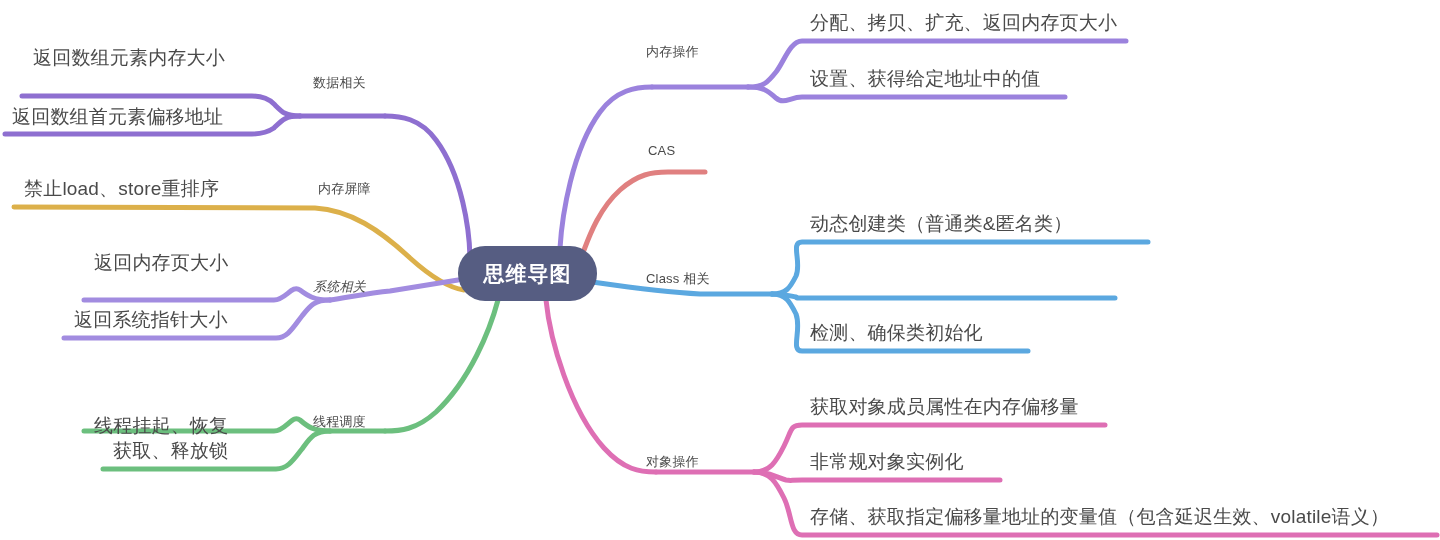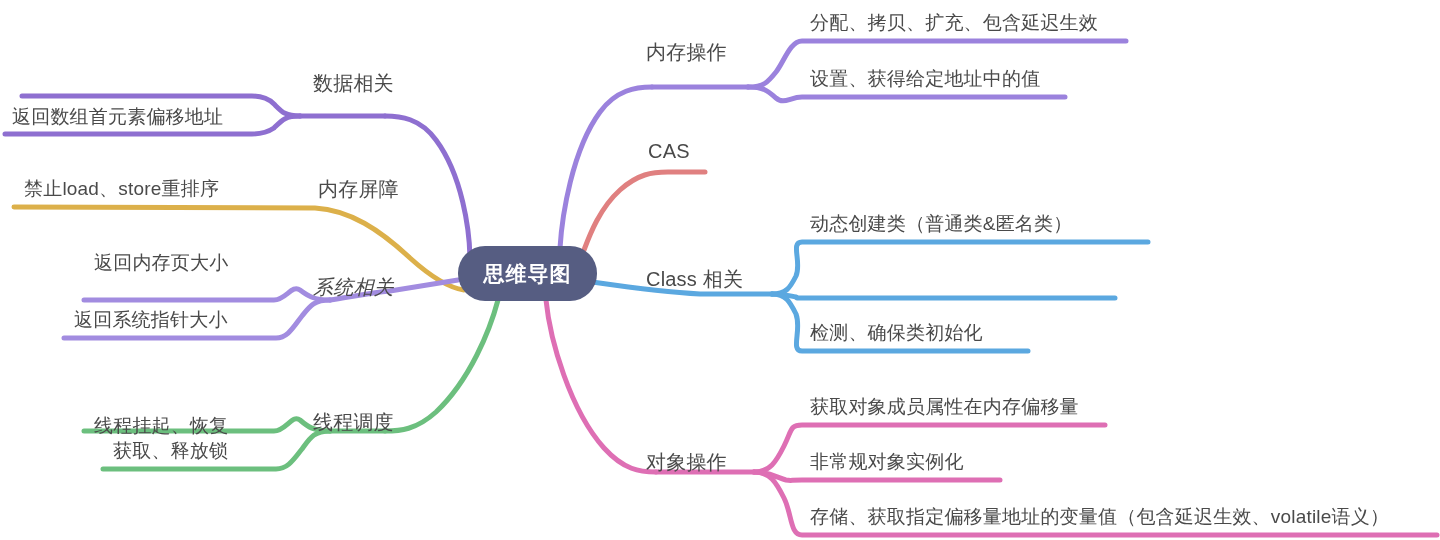--- a/index.html
+++ b/index.html
@@ -21,21 +21,21 @@
     position: absolute;
     left: 0;
     top: 0;
     width: 1440px;
     height: 540px;
     pointer-events: none;
   }
   .node-label {
     position: absolute;
     color: #4a4a4a;
-    font-size: 20px;
+    font-size: 13px;
     line-height: 22px;
     white-space: nowrap;
     letter-spacing: 0.2px;
   }
   .leaf-label {
     position: absolute;
     color: #4a4a4a;
     font-size: 19px;
     line-height: 22px;
     white-space: nowrap;
@@ -122,31 +122,32 @@
 
   <div class="node-label" style="left:313px; top:72px;">数据相关</div>
   <div class="node-label" style="left:318px; top:178px;">内存屏障</div>
   <div class="node-label" style="left:313px; top:276px;font-style:italic;">系统相关</div>
   <div class="node-label" style="left:313px; top:411px;">线程调度</div>
   <div class="node-label" style="left:646px; top:41px;">内存操作</div>
   <div class="node-label" style="left:648px; top:140px;">CAS</div>
   <div class="node-label" style="left:646px; top:268px;">Class 相关</div>
   <div class="node-label" style="left:646px; top:451px;">对象操作</div>
 
+  <div class="leaf-label" style="left:33px; top:47px;">返回数组元素内存大小</div>
   <div class="leaf-label" style="left:12px; top:106px;">返回数组首元素偏移地址</div>
 
   <div class="leaf-label" style="left:24px; top:178px;">禁止load、store重排序</div>
 
   <div class="leaf-label" style="left:94px; top:252px;">返回内存页大小</div>
   <div class="leaf-label" style="left:74px; top:309px;">返回系统指针大小</div>
 
   <div class="leaf-label" style="left:94px; top:383px;margin-top:32px;">线程挂起、恢复</div>
   <div class="leaf-label" style="left:113px; top:440px;">获取、释放锁</div>
 
-  <div class="leaf-label" style="left:810px; top:12px;">分配、拷贝、扩充、包含延迟生效</div>
+  <div class="leaf-label" style="left:810px; top:12px;">分配、拷贝、扩充、返回内存页大小</div>
   <div class="leaf-label" style="left:810px; top:68px;">设置、获得给定地址中的值</div>
 
   <div class="leaf-label" style="left:810px; top:213px;">动态创建类（普通类&amp;匿名类）</div>
   <div class="leaf-label" style="left:810px; top:322px;">检测、确保类初始化</div>
 
   <div class="leaf-label" style="left:810px; top:396px;">获取对象成员属性在内存偏移量</div>
   <div class="leaf-label" style="left:810px; top:451px;">非常规对象实例化</div>
   <div class="leaf-label" style="left:810px; top:506px;">存储、获取指定偏移量地址的变量值（包含延迟生效、volatile语义）</div>
 
 </div>

